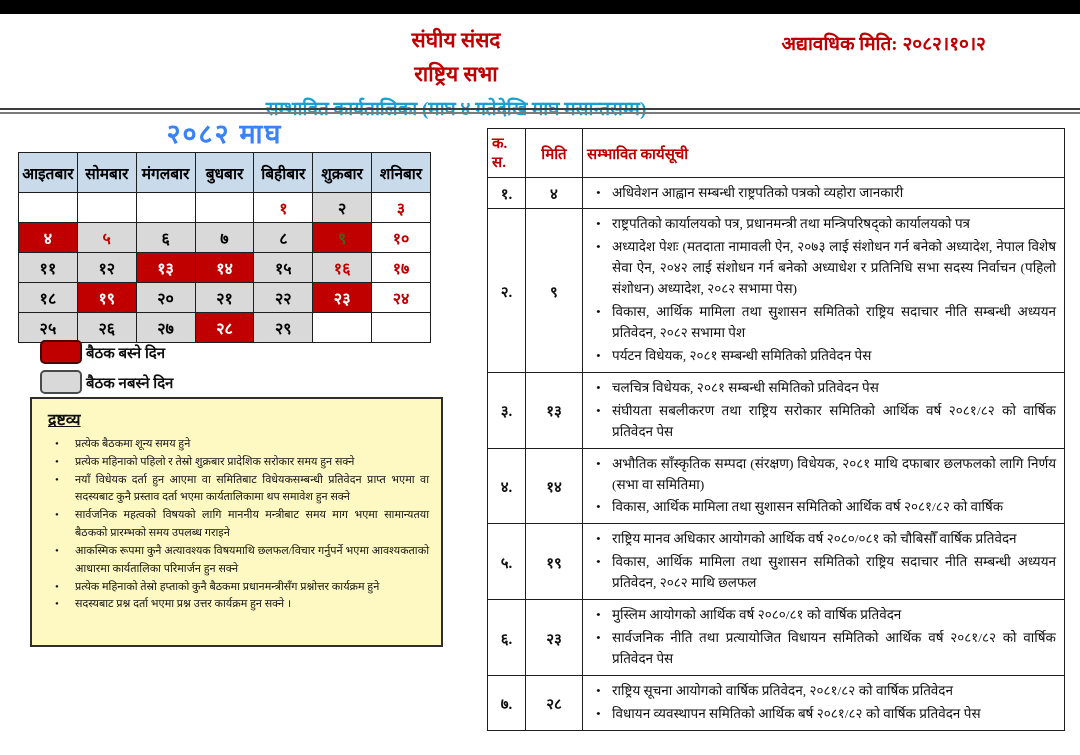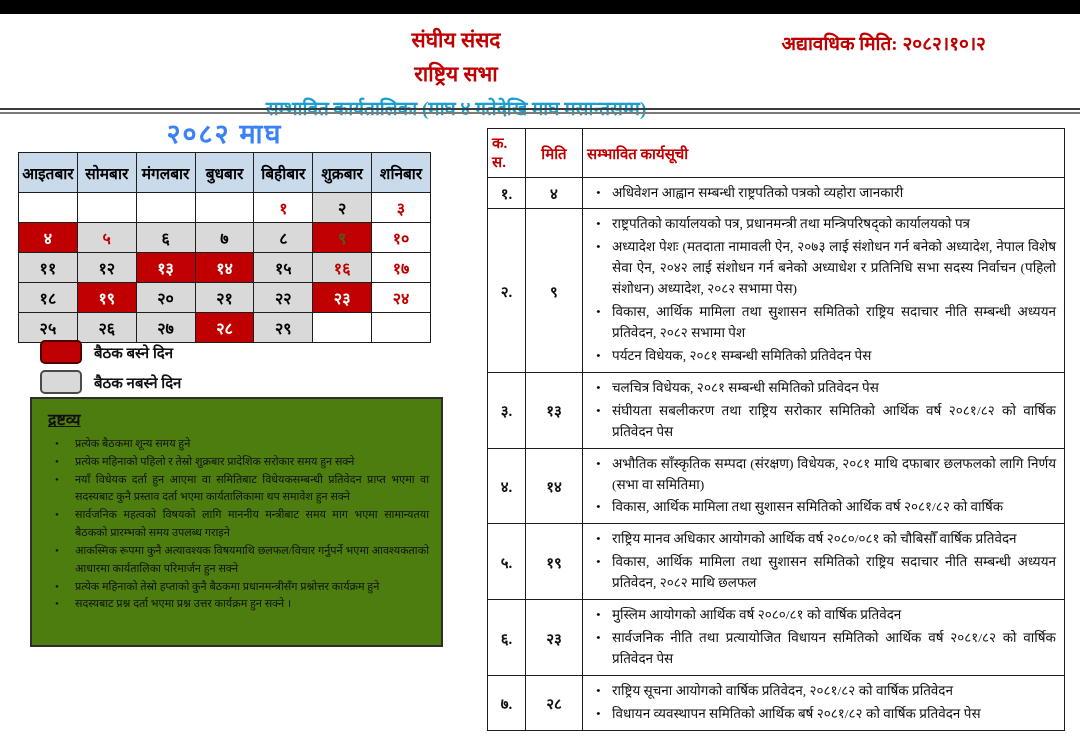--- a/index.html
+++ b/index.html
@@ -29,28 +29,28 @@
                       color:#000; text-align:center; }
   table.calendar td { height:30px; text-align:center; font-size:16px; font-weight:bold; background:#fff; }
   table.calendar td[data-type="red"]        { background:#c00000; color:#ffffff; }
   table.calendar td[data-type="red-green"]  { background:#c00000; color:#4a5e23; }
   table.calendar td[data-type="gray"]       { background:#d9d9d9; color:#000000; }
   table.calendar td[data-type="gray-red"]   { background:#d9d9d9; color:#c00000; }
   table.calendar td[data-type="plain-red"]  { background:#ffffff; color:#c00000; }
   table.calendar td[data-type="empty"]      { background:#ffffff; }
 
   .legend { position:absolute; top:340px; left:40px; }
-  .legend-row { display:flex; align-items:center; gap:12px; margin-bottom:6px; }
+  .legend-row { display:flex; align-items:center; gap:4px; margin-bottom:6px; }
   .swatch { width:42px; height:24px; border-radius:5px; display:inline-block; }
   .red-swatch  { background:#c00000; border:2px solid #4d0000; }
   .gray-swatch { background:#d9d9d9; border:2px solid #4a4a4a; }
   .legend-label { font-size:15px; font-weight:bold; color:#101010; }
 
   .notes { position:absolute; top:397px; left:30px; width:413px; min-height:250px;
-           border:2px solid #2e2e2e; background:#4d7c0f; padding:9px 12px 10px 16px; }
+           border:2px solid #2e2e2e; background:#fef9c3; padding:9px 12px 10px 16px; }
   .notes-title { font-size:16px; font-weight:bold; text-decoration:underline; color:#101010; margin-bottom:5px; }
   .notes ul { list-style:none; }
   .notes li { position:relative; padding-left:27px; font-size:11px; line-height:1.62;
               text-align:justify; color:#101010; }
   .notes li::before { content:"•"; position:absolute; left:7px; top:0; }
 
   table.schedule { position:absolute; top:128px; left:487px; width:578px; border-collapse:collapse; }
   table.schedule, table.schedule th, table.schedule td { border:1.5px solid #1e1e1e; }
   table.schedule th { color:#c00000; font-weight:bold; font-size:15px; background:#fff;
                       padding:5px 4px; vertical-align:middle; }

